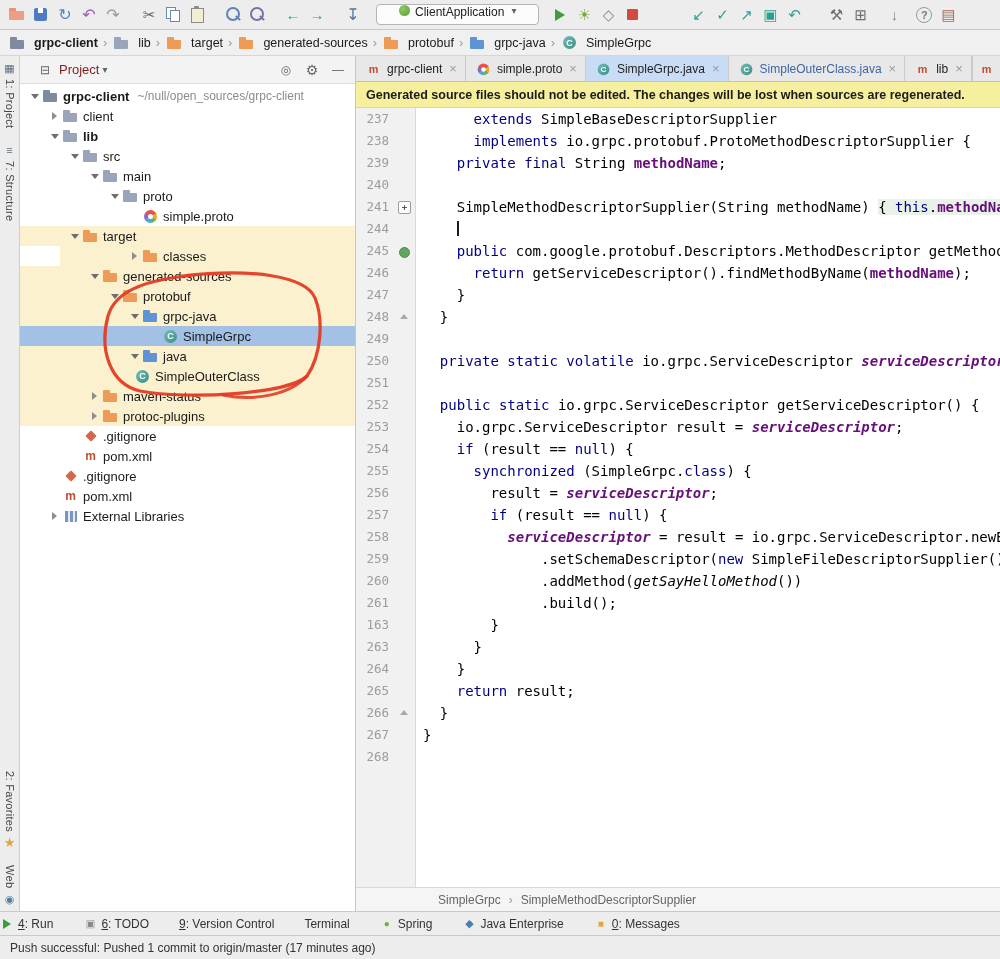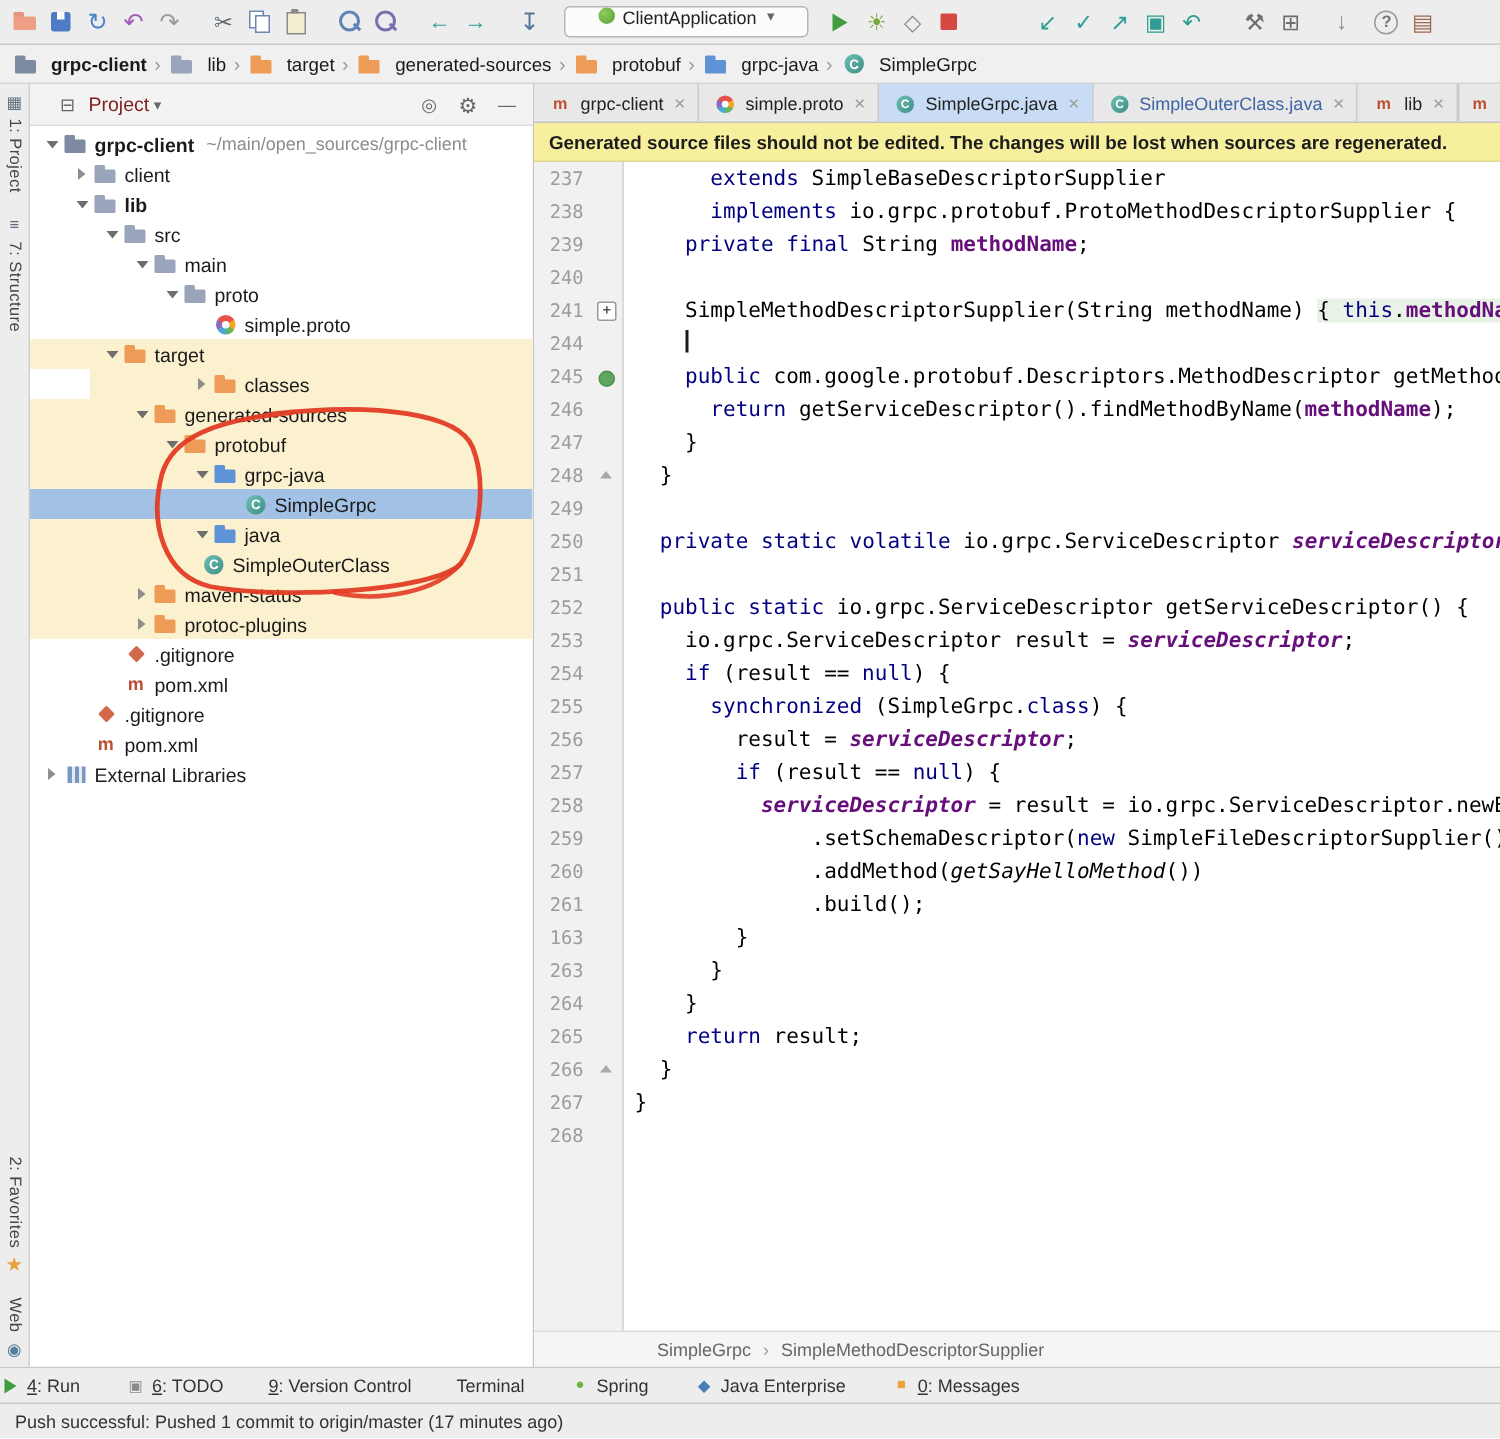--- a/index.html
+++ b/index.html
@@ -261,21 +261,21 @@
             <span class="icn locate-icon" data-name="locate-icon">◎</span>
             <span class="icn gear-icon" data-name="gear-icon">⚙</span>
             <span class="icn hide-icon" data-name="hide-icon">—</span>
           </span>
       </div>
       <div class="tree" id="tree" data-name="project-tree">
           <div class="trow" data-name="tree-item-grpc-client" style="padding-left: 8px;">
             <span class="arr down" data-name="tree-expand-arrow-icon"></span>
             <span class="ti project-folder" data-name="project-folder-icon"></span>
             <span class="tlabel b" data-name="tree-item-label">grpc-client</span>
-            <span class="suffix" data-name="tree-item-path">~/main/open_sources/grpc-client</span>
+            <span class="suffix" data-name="tree-item-path">~/null/open_sources/grpc-client</span>
           </div>
           <div class="trow" data-name="tree-item-client" style="padding-left: 28px;">
             <span class="arr right" data-name="tree-expand-arrow-icon"></span>
             <span class="ti folder" data-name="folder-icon"></span>
             <span class="tlabel" data-name="tree-item-label">client</span>
           </div>
           <div class="trow" data-name="tree-item-lib" style="padding-left: 28px;">
             <span class="arr down" data-name="tree-expand-arrow-icon"></span>
             <span class="ti folder" data-name="folder-icon"></span>
             <span class="tlabel b" data-name="tree-item-label">lib</span>
@@ -363,21 +363,21 @@
           <div class="trow" data-name="tree-item-gitignore" style="padding-left: 28px;">
             <span class="arr " data-name="tree-arrow-spacer"></span>
             <span class="ti git-file" data-name="git-file-icon"></span>
             <span class="tlabel" data-name="tree-item-label">.gitignore</span>
           </div>
           <div class="trow" data-name="tree-item-pom-xml" style="padding-left: 28px;">
             <span class="arr " data-name="tree-arrow-spacer"></span>
             <span class="ti maven-file" data-name="maven-file-icon"></span>
             <span class="tlabel" data-name="tree-item-label">pom.xml</span>
           </div>
-          <div class="trow" data-name="tree-item-external-libraries" style="padding-left: 8px;">
+          <div class="trow" data-name="tree-item-external-libraries" style="padding-left: 8px; margin-left: 20px;">
             <span class="arr right" data-name="tree-expand-arrow-icon"></span>
             <span class="ti library" data-name="library-icon"></span>
             <span class="tlabel" data-name="tree-item-label">External Libraries</span>
           </div>
         </div>
       <svg class="annotation" width="335" height="855" viewBox="0 0 335 855" data-name="red-circle-annotation">
         <path d="M 162 220 C 232 212, 286 220, 295 242 C 304 264, 301 300, 287 320 C 269 338, 168 344, 120 335 C 90 328, 79 294, 88 260 C 95 236, 122 224, 175 219" fill="none" stroke="#E23B24" stroke-width="3.2" stroke-linecap="round" opacity="0.95"></path>
         <path d="M 287 320 C 271 338, 235 346, 203 339" fill="none" stroke="#E23B24" stroke-width="3" stroke-linecap="round" opacity="0.9"></path>
       </svg>
     </div>

